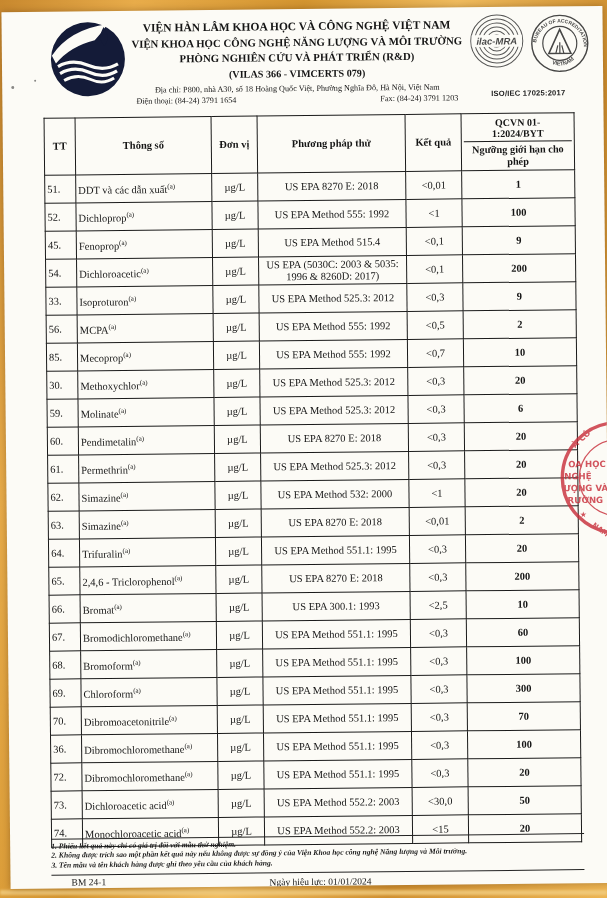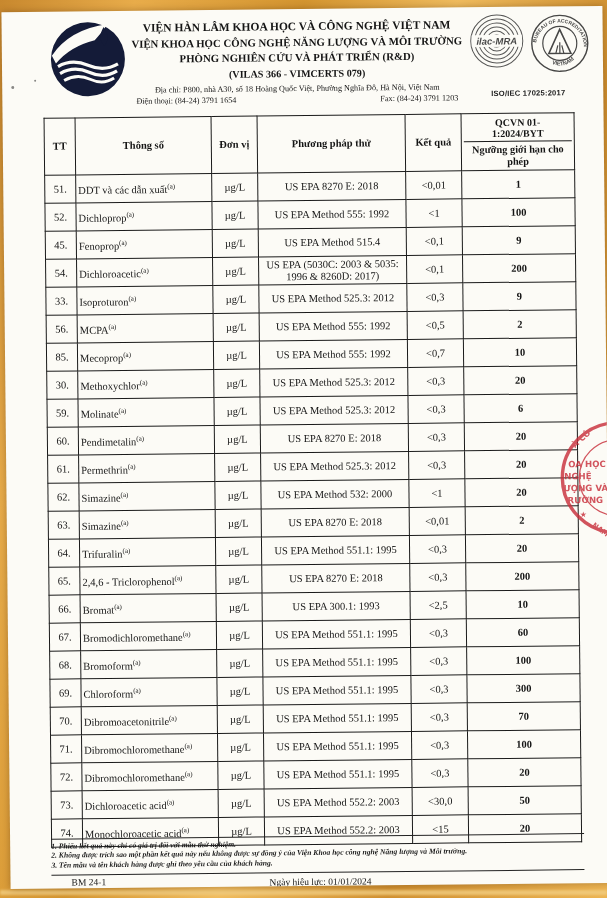--- a/index.html
+++ b/index.html
@@ -31,21 +31,21 @@
 
   
   table.results{position:absolute;left:41px;top:106px;width:530px;border-collapse:collapse;table-layout:fixed;
     border:1.6px solid #111;}
   table.results th,table.results td{border:1px solid #1b1b1b;vertical-align:middle;
     font-size:10.5px;line-height:12px;padding:1px 2px;}
   th{font-weight:bold;font-size:11px;text-align:center;}
   th.h-qcvn{padding:0;}
   .qcvn-top{border-bottom:1px solid #1b1b1b;font-size:10px;line-height:11px;padding:2px 12px;}
   .qcvn-sub{font-size:10.3px;line-height:11.5px;padding:2px 6px;}
-  td.c-tt{text-align:center;height:25px;}
+  td.c-tt{text-align:left;height:25px;}
   td.c-param{text-align:left;padding-left:5px;}
   td.c-param sup{font-size:7px;}
   td.c-unit,td.c-method,td.c-result{text-align:center;}
   td.c-limit{text-align:center;font-weight:bold;}
 
   
   .stamp{position:absolute;left:551px;top:412px;width:120px;height:120px;opacity:.82;}
   .stamp text{font-family:"DejaVu Sans","Liberation Sans",sans-serif;font-weight:bold;}
 
   
@@ -298,21 +298,21 @@
         </tr>
         <tr>
           <td class="c-tt">70.</td>
           <td class="c-param"><span>Dibromoacetonitrile</span><sup>(a)</sup></td>
           <td class="c-unit">µg/L</td>
           <td class="c-method">US EPA Method 551.1: 1995</td>
           <td class="c-result">&lt;0,3</td>
           <td class="c-limit">70</td>
         </tr>
         <tr>
-          <td class="c-tt">71.</td>
+          <td class="c-tt">36.</td>
           <td class="c-param"><span>Dibromochloromethane</span><sup>(a)</sup></td>
           <td class="c-unit">µg/L</td>
           <td class="c-method">US EPA Method 551.1: 1995</td>
           <td class="c-result">&lt;0,3</td>
           <td class="c-limit">100</td>
         </tr>
         <tr>
           <td class="c-tt">72.</td>
           <td class="c-param"><span>Dibromochloromethane</span><sup>(a)</sup></td>
           <td class="c-unit">µg/L</td>

